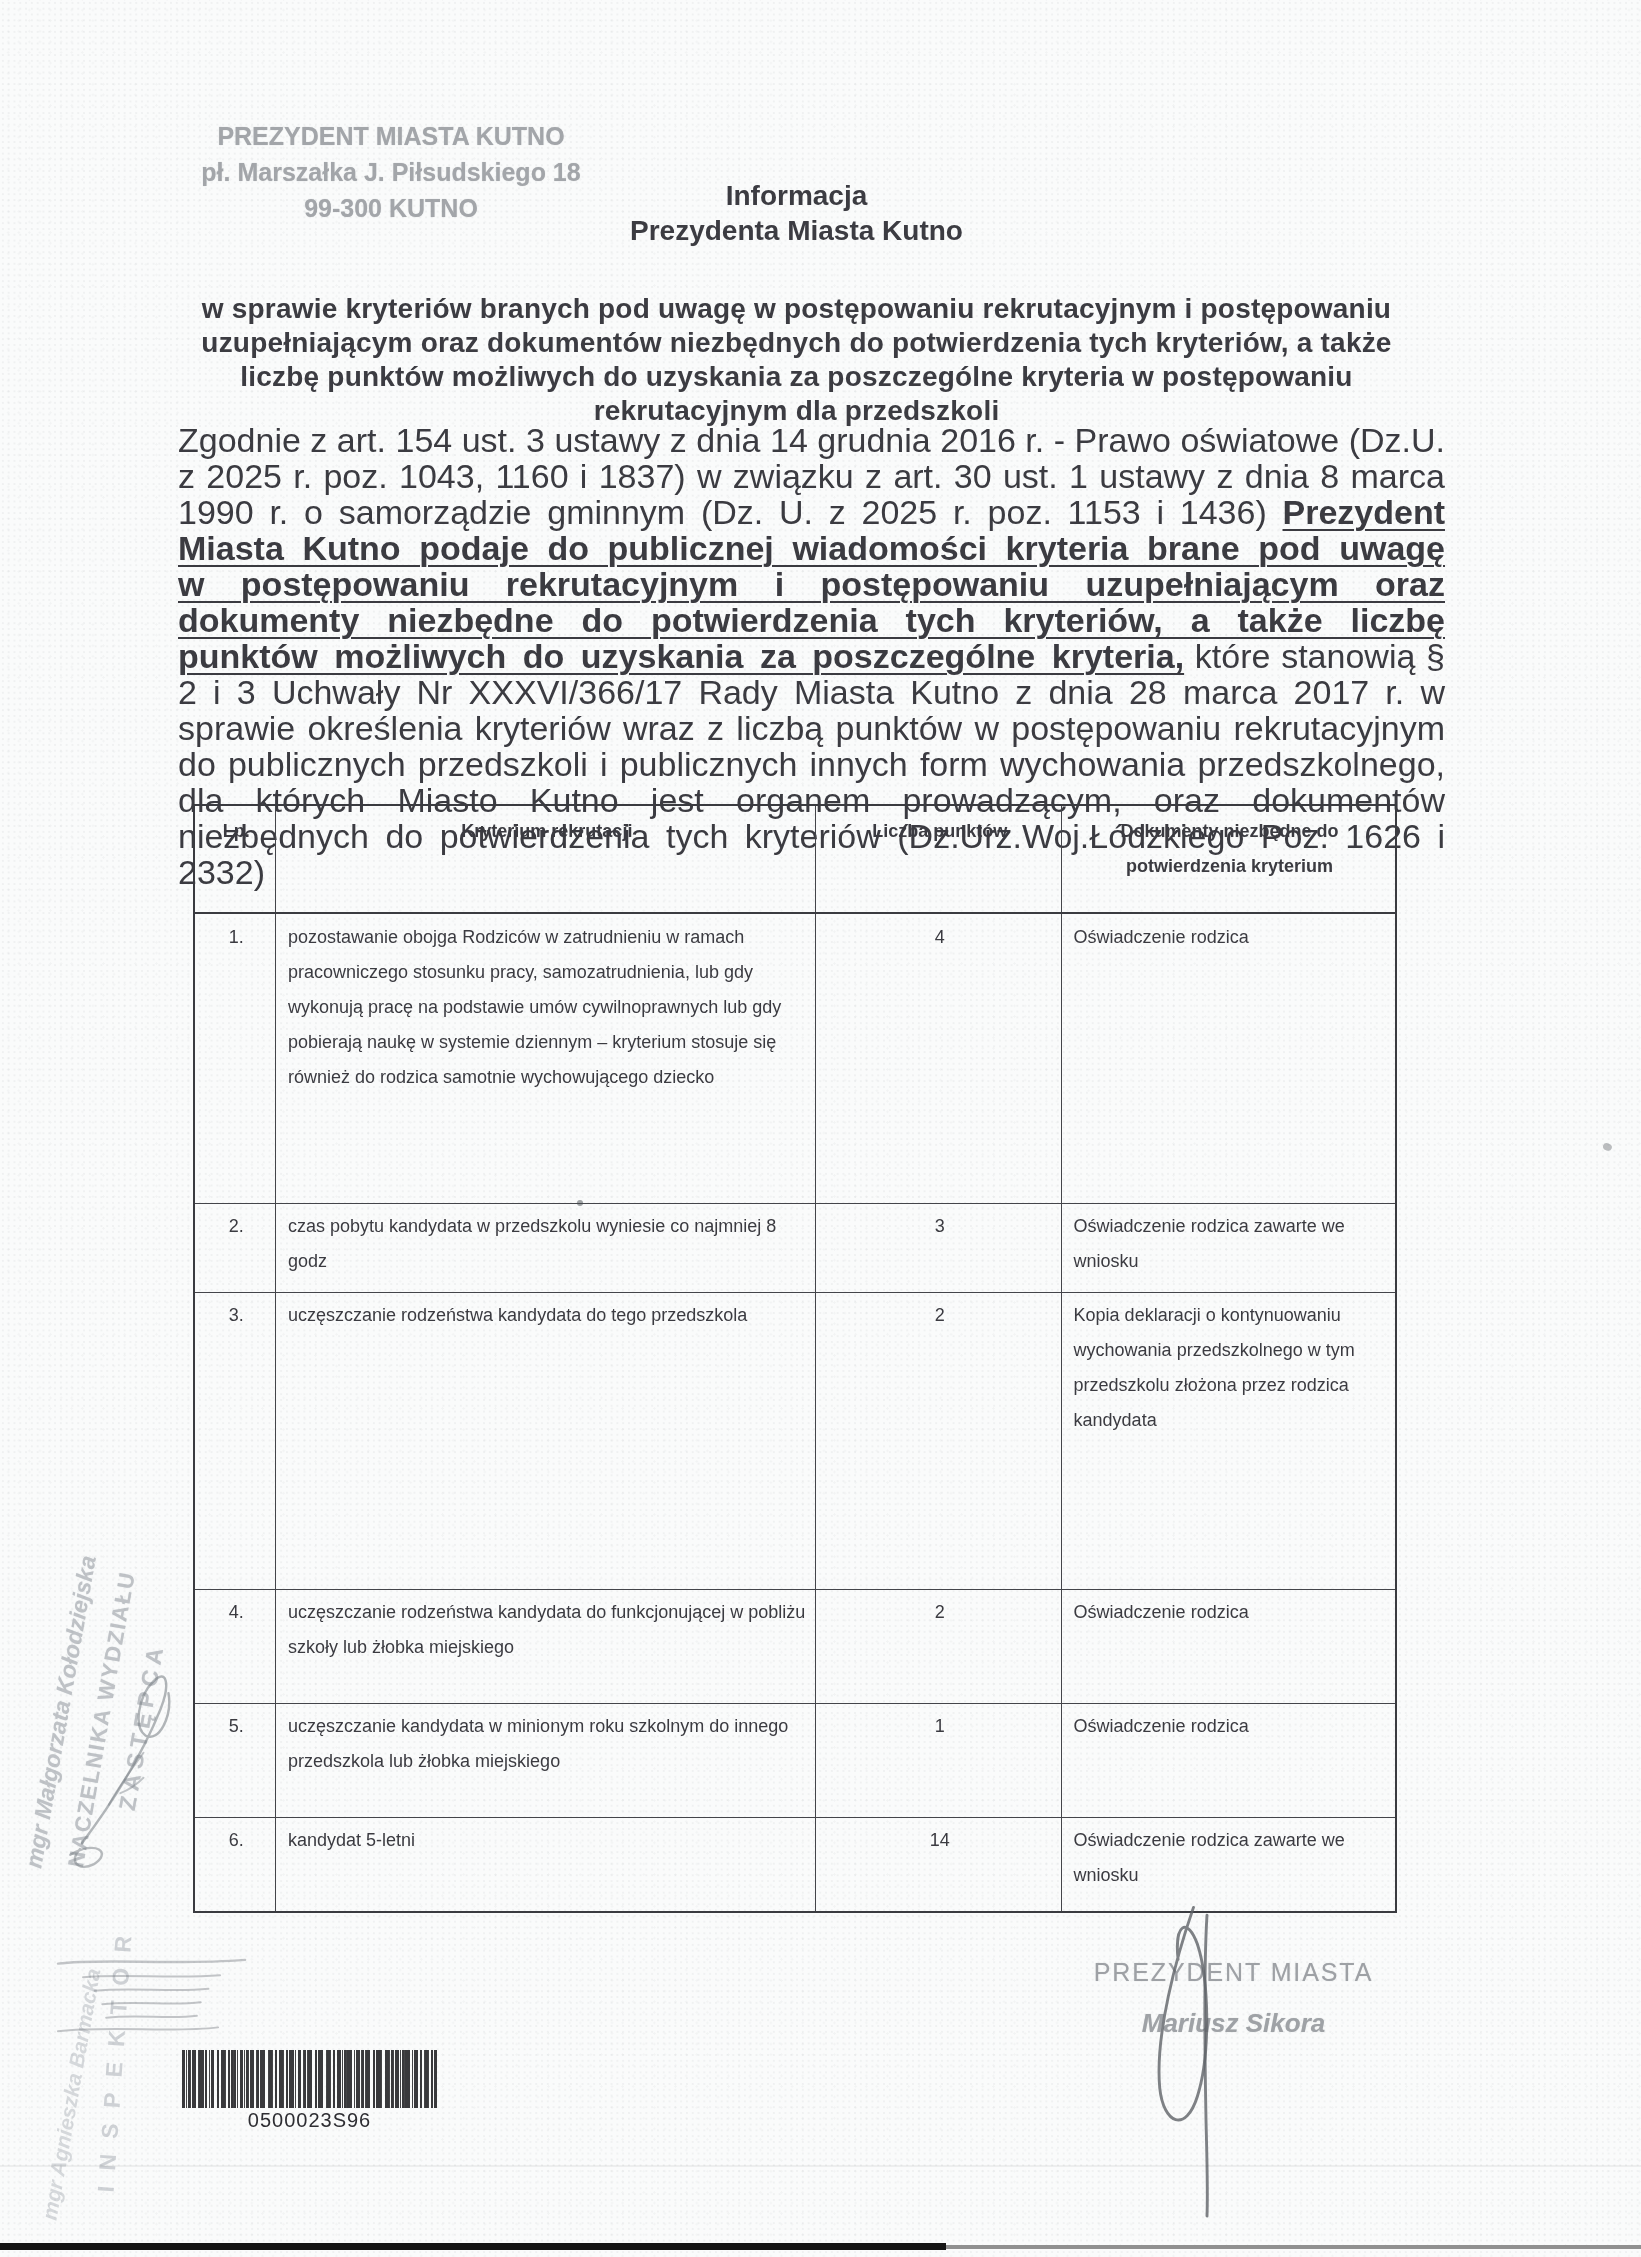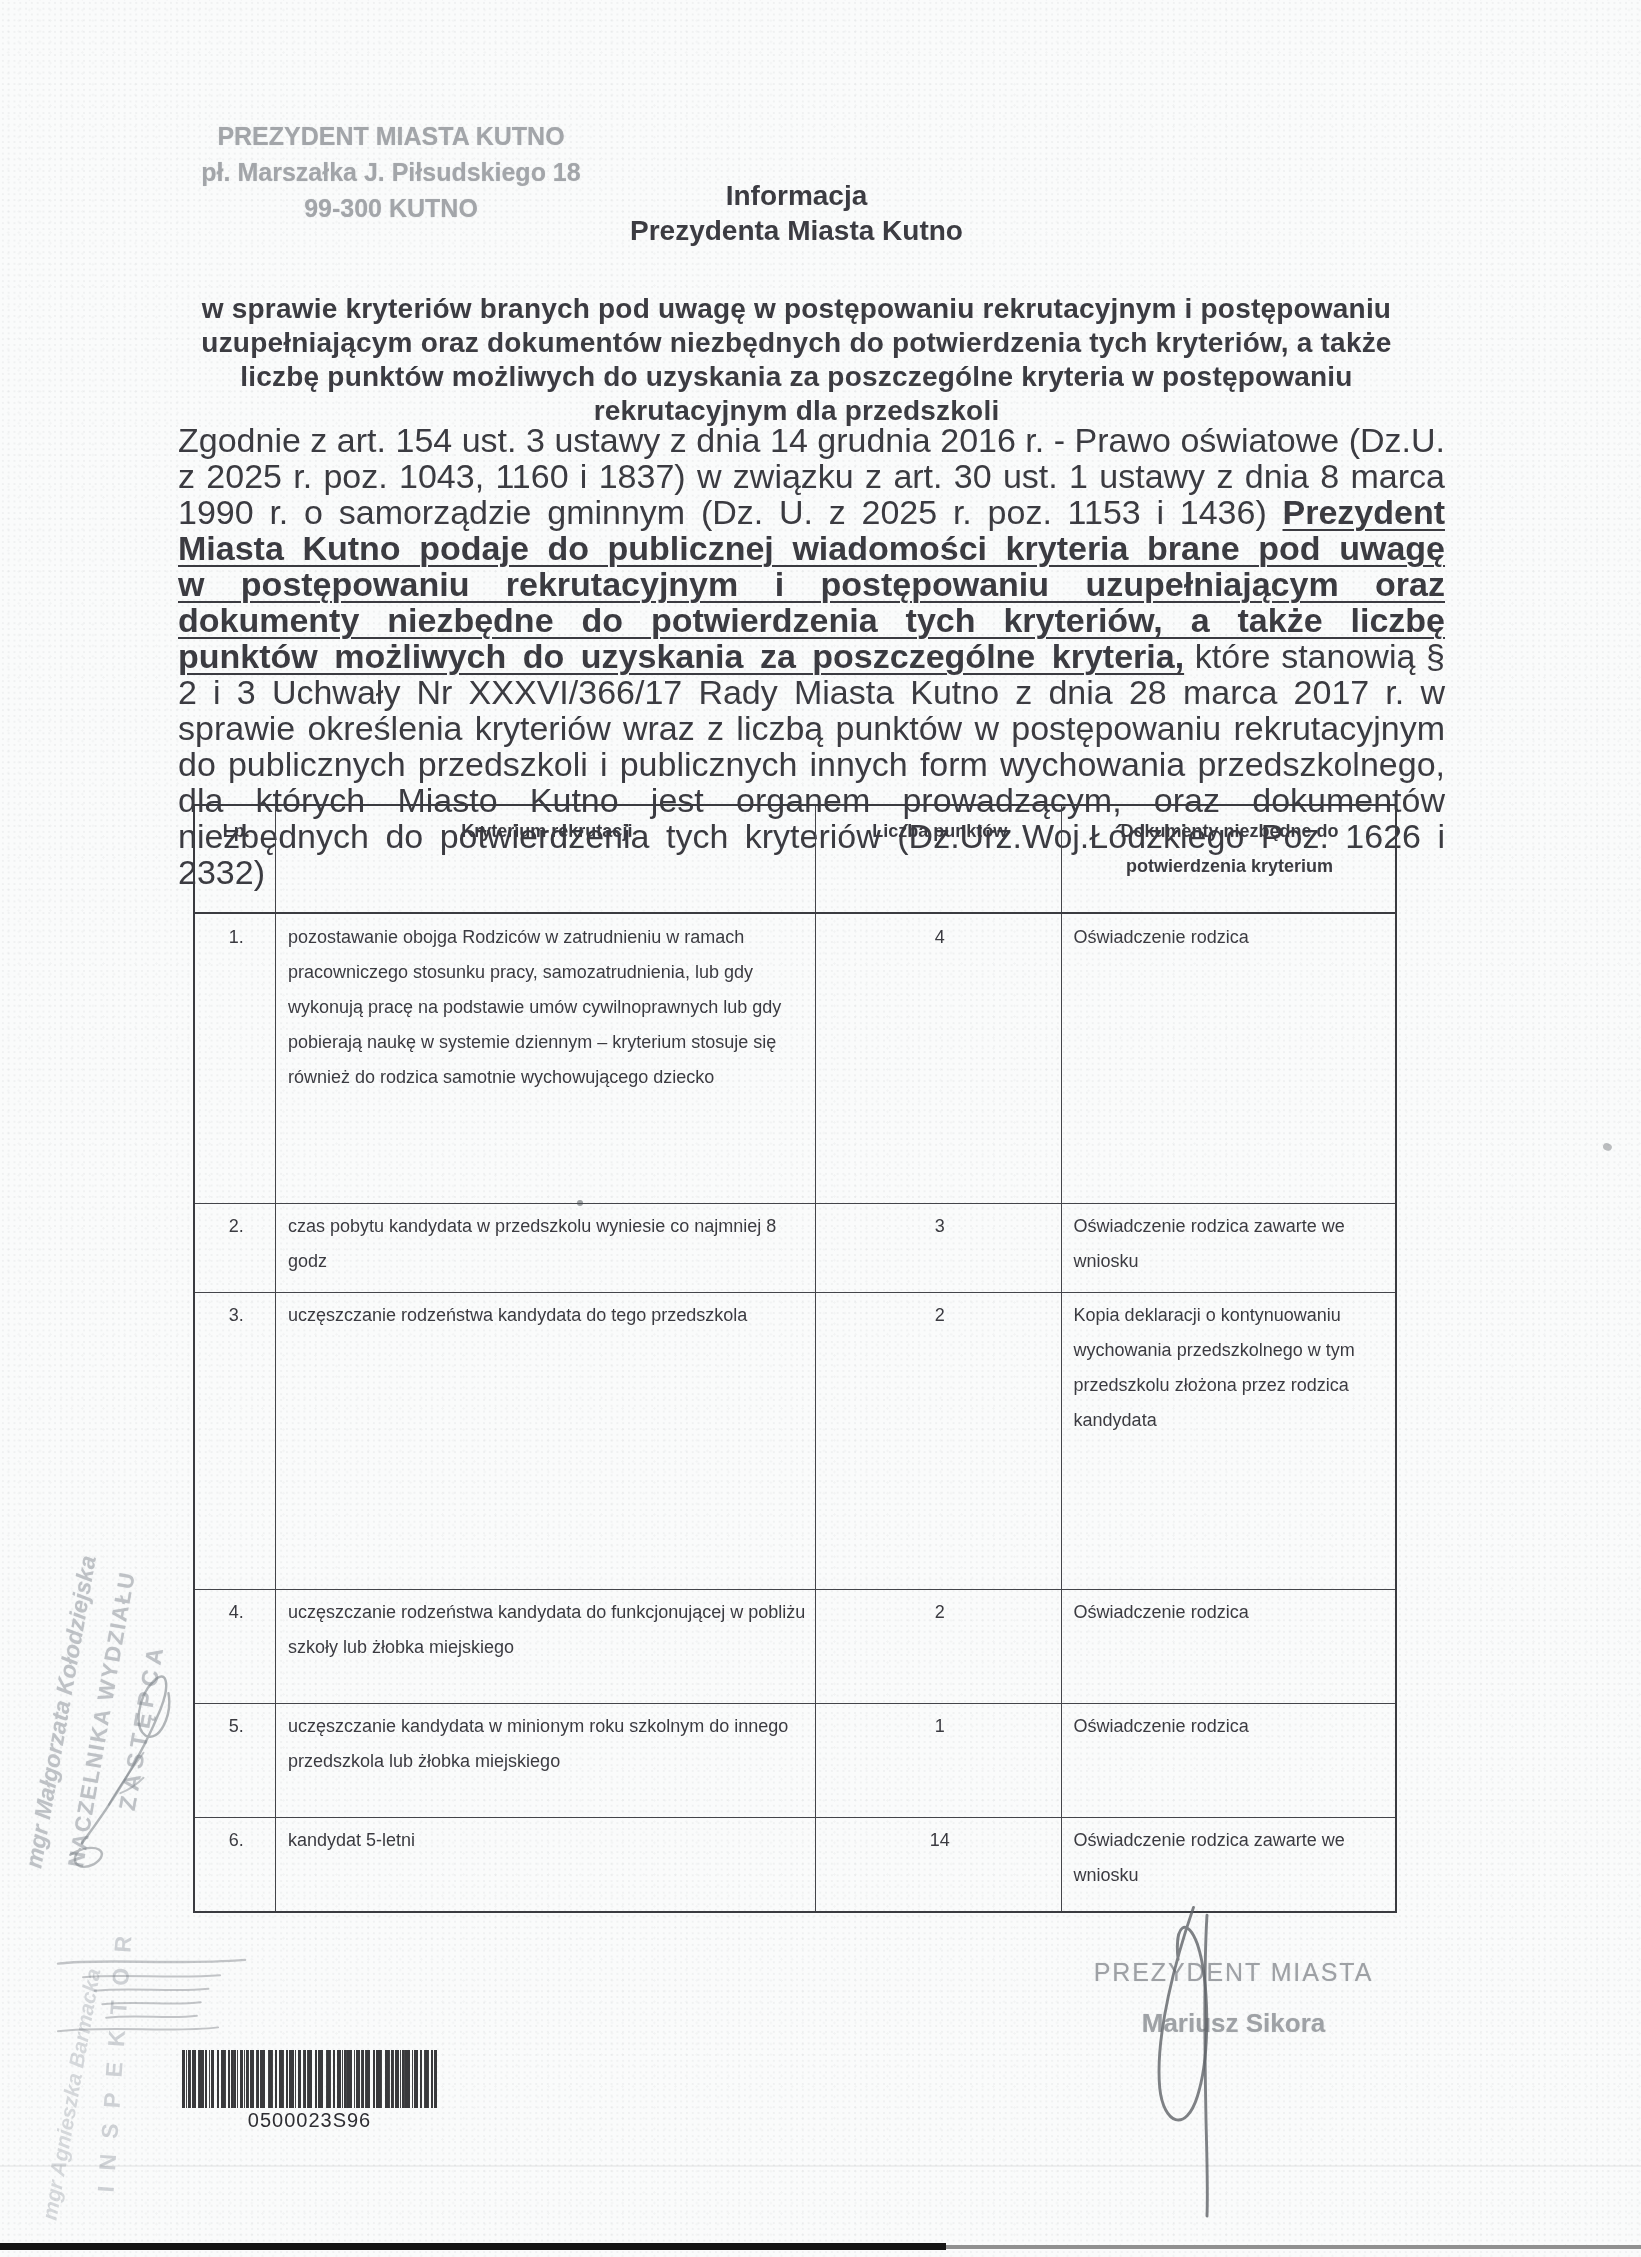--- a/index.html
+++ b/index.html
@@ -83,20 +83,21 @@
     position:absolute;left:1079px;top:1958px;width:309px;
     font-size:25px;font-weight:400;letter-spacing:1.9px;
     color:#8f9297;opacity:.85;text-align:center;
     text-shadow:0 0 1px rgba(140,145,150,.5);
   }
   .sig-name{
     position:absolute;left:1079px;top:2008px;width:309px;
     font-size:26px;font-weight:700;color:#898d92;opacity:.8;
     text-align:center;
     text-shadow:0 0 1px rgba(140,145,150,.5);
+    font-style:italic;
   }
   svg.sig-scribble{position:absolute;left:1062px;top:1890px;}
 
   
   .stamp-deputy{
     position:absolute;left:-63px;top:1658px;width:328px;height:122px;
     transform:rotate(-80deg);
     text-align:center;color:#8f959c;opacity:.55;
     font-weight:700;
     text-shadow:0 0 1px rgba(140,150,160,.5);

